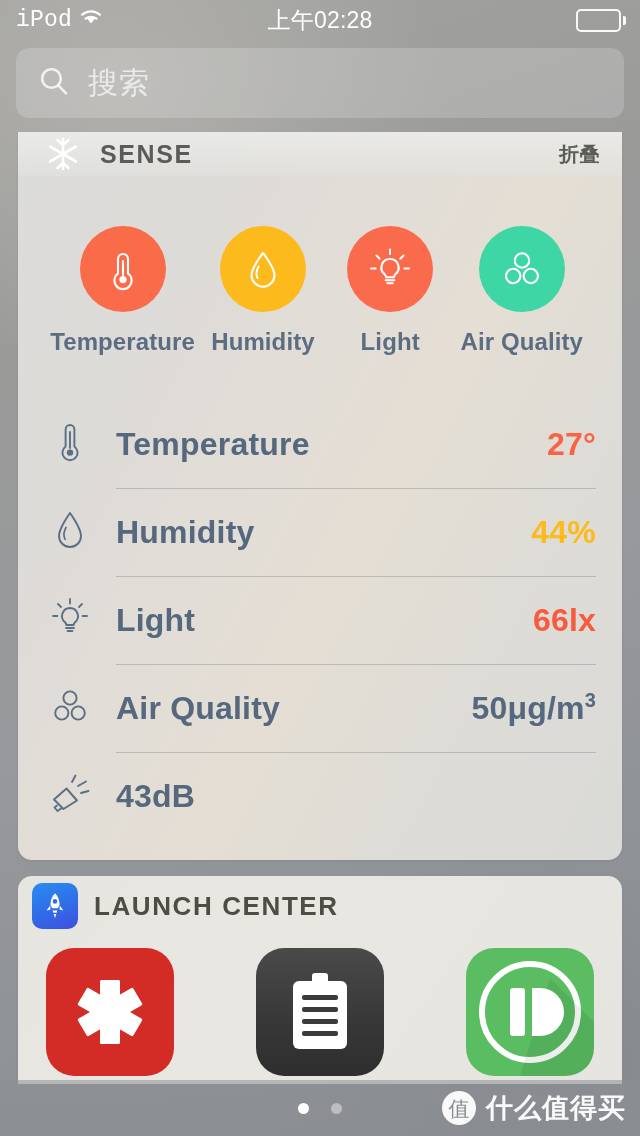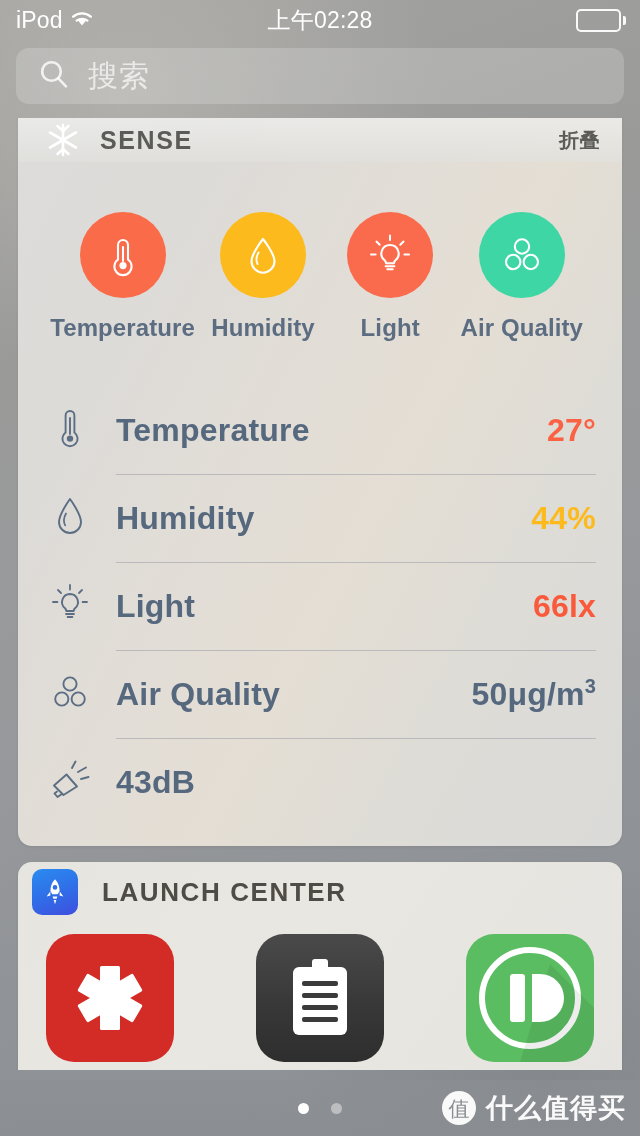--- a/index.html
+++ b/index.html
@@ -40,21 +40,21 @@
     position: relative;
     z-index: 5;
     height: 40px;
     display: flex;
     align-items: center;
     padding: 0 14px 0 16px;
     color: #ffffff;
     font-size: 23px;
     letter-spacing: .2px;
   }
-  .status-left { display: flex; align-items: center; gap: 6px; flex: 1; }
+  .status-left { display: flex; align-items: center; gap: 6px; flex: 1; font-family: Liberation Mono, monospace; }
   .status-center {
     position: absolute;
     left: 0; right: 0;
     text-align: center;
     font-size: 23px;
     font-weight: 400;
     pointer-events: none;
   }
   .status-right { display: flex; align-items: center; justify-content: flex-end; flex: 1; }
 
@@ -85,21 +85,21 @@
     border-radius: 0 2px 2px 0;
   }
 
   
   .search-wrap {
     position: relative;
     z-index: 5;
     padding: 8px 16px 14px;
   }
   .search-field {
-    height: 56px;
+    height: 70px;
     background: rgba(255,255,255,.19);
     border-radius: 13px;
     display: flex;
     align-items: center;
     padding: 0 22px;
     gap: 18px;
   }
   .search-placeholder {
     color: rgba(255,255,255,.68);
     font-size: 30px;
@@ -230,21 +230,21 @@
   .card-launch {
     margin-top: 16px;
     background: linear-gradient(125deg, #e7e5e0 0%, #e9e7e1 40%, #e5e4e0 100%);
     box-shadow: 0 1px 3px rgba(0,0,0,.07);
   }
   .launch-header {
     height: 60px;
     display: flex;
     align-items: center;
     padding: 0 22px 0 14px;
-    gap: 24px;
+    gap: 16px;
   }
   .launch-title {
     font-size: 26px;
     color: #4f4c46;
     letter-spacing: 1.6px;
   }
   .app-grid {
     display: flex;
     padding: 12px 28px 30px;
     gap: 82px;

